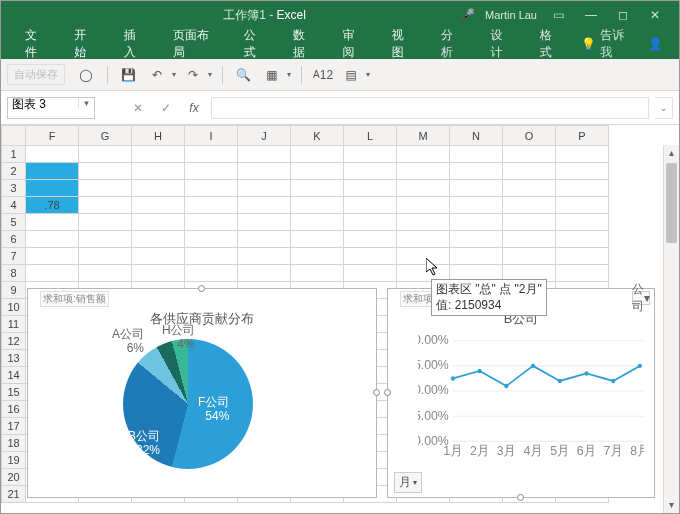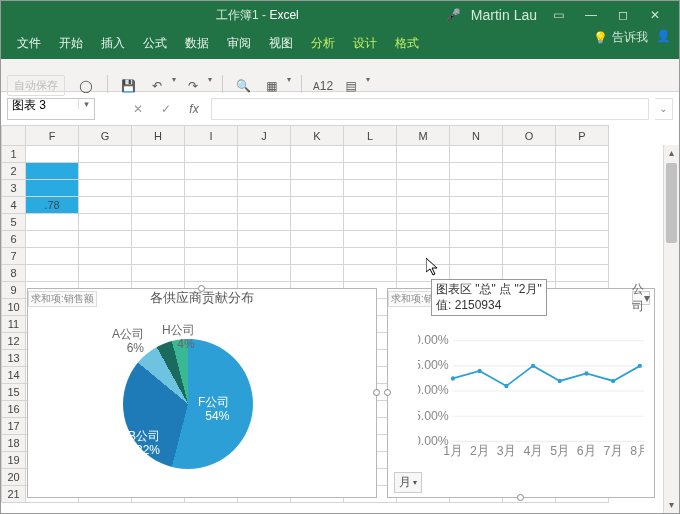--- a/index.html
+++ b/index.html
@@ -1,27 +1,27 @@
 <!DOCTYPE html>
 <html><head>
 <meta charset="utf-8">
 <style>
 *{box-sizing:border-box;margin:0;padding:0;font-family:"Microsoft YaHei","Segoe UI",sans-serif;font-size:12px;user-select:none}
 body{width:680px;height:514px;background:#fff;border:1px solid #999;position:relative;overflow:hidden}
 .titlebar{height:28px;background:#217346;color:#fff;display:flex;align-items:center;padding:0 8px}
 .titlebar .title{flex:1;text-align:center;font-size:12px;color:#d4e9d9}
 .titlebar .title .accent{color:#fff}
-.titlebar .user{color:#d4e9d9;margin:0 6px;font-size:14px}
+.titlebar .user{color:#d4e9d9;margin:0 6px;font-size:11px}
 .titlebar .winbtn{width:32px;text-align:center;color:#cfe6d7;font-size:12px}
-.ribbon{height:30px;background:#217346;display:flex;align-items:flex-start;padding:0 8px;color:#fff;gap:2px}
+.ribbon{height:30px;background:#217346;display:flex;align-items:center;padding:0 16px;color:#fff;gap:12px}
 .ribbon .tab{padding:6px 8px;font-size:12px;color:#e9f5ee}
-.ribbon .tab.ctx{color:#bef264}
+.ribbon .tab.ctx{color:#e5e5e5}
 .ribbon .tell{margin-left:auto;display:flex;align-items:center;gap:4px;color:#cfe6d7}
 .ribbon .share{margin-left:6px;color:#cfe6d7}
-.qat{height:32px;background:#f3f2f1;border-bottom:1px solid #d6d6d6;display:flex;align-items:flex-start;padding:16px 6px;gap:6px}
+.qat{height:32px;background:#f3f2f1;border-bottom:1px solid #d6d6d6;display:flex;align-items:center;padding:9px 6px;gap:6px}
 .qat .sep{width:1px;height:18px;background:#ccc;margin:0 4px}
 .qat .btn{width:22px;height:22px;display:flex;align-items:center;justify-content:center;color:#555}
 .qat .caret{font-size:8px;color:#666;margin-left:-2px}
 .autosave{font-size:11px;color:#bbb;border:1px solid #ddd;padding:2px 6px;border-radius:2px;margin-right:4px}
 .namebar{height:34px;background:#fff;border-bottom:1px solid #d6d6d6;display:flex;align-items:center;padding:0 6px;gap:6px}
 .namebox{border:1px solid #c8c8c8;height:22px;display:flex;align-items:flex-start;background:#fff}
 .namebox input{border:none;outline:none;width:70px;padding:0 4px;font-size:12px}
 .namebox .dd{width:16px;text-align:center;border-left:1px solid #e0e0e0;color:#666;font-size:9px}
 .fxcancel,.fxok,.fxbtn{width:22px;text-align:center;color:#999}
 .fxbtn{font-style:italic;color:#666}
@@ -36,22 +36,22 @@
 .cellblue{background:#29abe2 !important;color:#fff;font-weight:bold}
 .scrollbar-v{position:absolute;right:0;top:144px;bottom:0;width:16px;background:#f3f2f1;border-left:1px solid #dadada}
 .scrollbar-v .thumb{position:absolute;top:2px;left:2px;right:2px;height:80px;background:#c1c1c1;border-radius:2px}
 .scrollbar-v .arr{position:absolute;left:0;right:0;height:16px;text-align:center;color:#666;font-size:10px;line-height:16px}
 .chartbox{position:absolute;background:#fff;border:1px solid #b6b6b6}
 .chartbox .handle{position:absolute;width:7px;height:7px;background:#fff;border:1px solid #888;border-radius:50%}
 .chartbox .h-n{top:-4px;left:50%;margin-left:-4px}
 .chartbox .h-s{bottom:-4px;left:50%;margin-left:-4px}
 .chartbox .h-e{right:-4px;top:50%;margin-top:-4px}
 .chartbox .h-w{left:-4px;top:50%;margin-top:-4px}
-.pivlabel{position:absolute;top:2px;left:0;font-size:10px;color:#888;border:1px solid #ddd;padding:0 2px;background:#fafafa}
-.charttitle{text-align:center;font-size:13px;color:#555;margin-top:0}
+.pivlabel{position:absolute;top:2px;left:12px;font-size:10px;color:#888;border:1px solid #ddd;padding:0 2px;background:#fafafa}
+.charttitle{text-align:center;font-size:13px;color:#555;margin-top:21px}
 .pie{position:absolute;width:130px;height:130px;border-radius:50%;left:95px;top:50px;background:conic-gradient(#2C9FD6 0deg 194.4deg,#1E7BB8 194.4deg 309.6deg,#6EC3E0 309.6deg 331.2deg,#1A6B5E 331.2deg 345.6deg,#3AB795 345.6deg 360deg)}
 .pielabel{position:absolute;font-size:10px;color:#666;text-align:right;line-height:1.2}
 .tooltip{position:absolute;background:#fff;border:1px solid #999;padding:2px 4px;font-size:11px;color:#333;line-height:1.3}
 .linewrap{position:absolute;left:30px;right:10px;top:45px;bottom:40px}
 .monthbtn{position:absolute;left:6px;bottom:4px;border:1px solid #ccc;background:#f7f7f7;padding:1px 4px;font-size:10px;color:#555;display:flex;align-items:center;gap:2px}
 .filterbtn{position:absolute;top:2px;right:4px;width:18px;height:14px;border:1px solid #ccc;background:#fafafa;font-size:8px;color:#666;display:flex;align-items:center;justify-content:center}
 .cursor{position:absolute;pointer-events:none}
 </style>
 </head>
 <body>
@@ -66,20 +66,21 @@
   <span class="winbtn">▭</span>
   <span class="winbtn">—</span>
   <span class="winbtn">◻</span>
   <span class="winbtn">✕</span>
 </div>
 
 <div class="ribbon">
   <span class="tab">文件</span>
   <span class="tab">开始</span>
   <span class="tab">插入</span>
+  <span class="tab">页面布局</span>
   <span class="tab">公式</span>
   <span class="tab">数据</span>
   <span class="tab">审阅</span>
   <span class="tab">视图</span>
   <span class="tab ctx">分析</span>
   <span class="tab ctx">设计</span>
   <span class="tab ctx">格式</span>
   <span class="tell">
       <span>💡</span>
       <span>告诉我</span>

